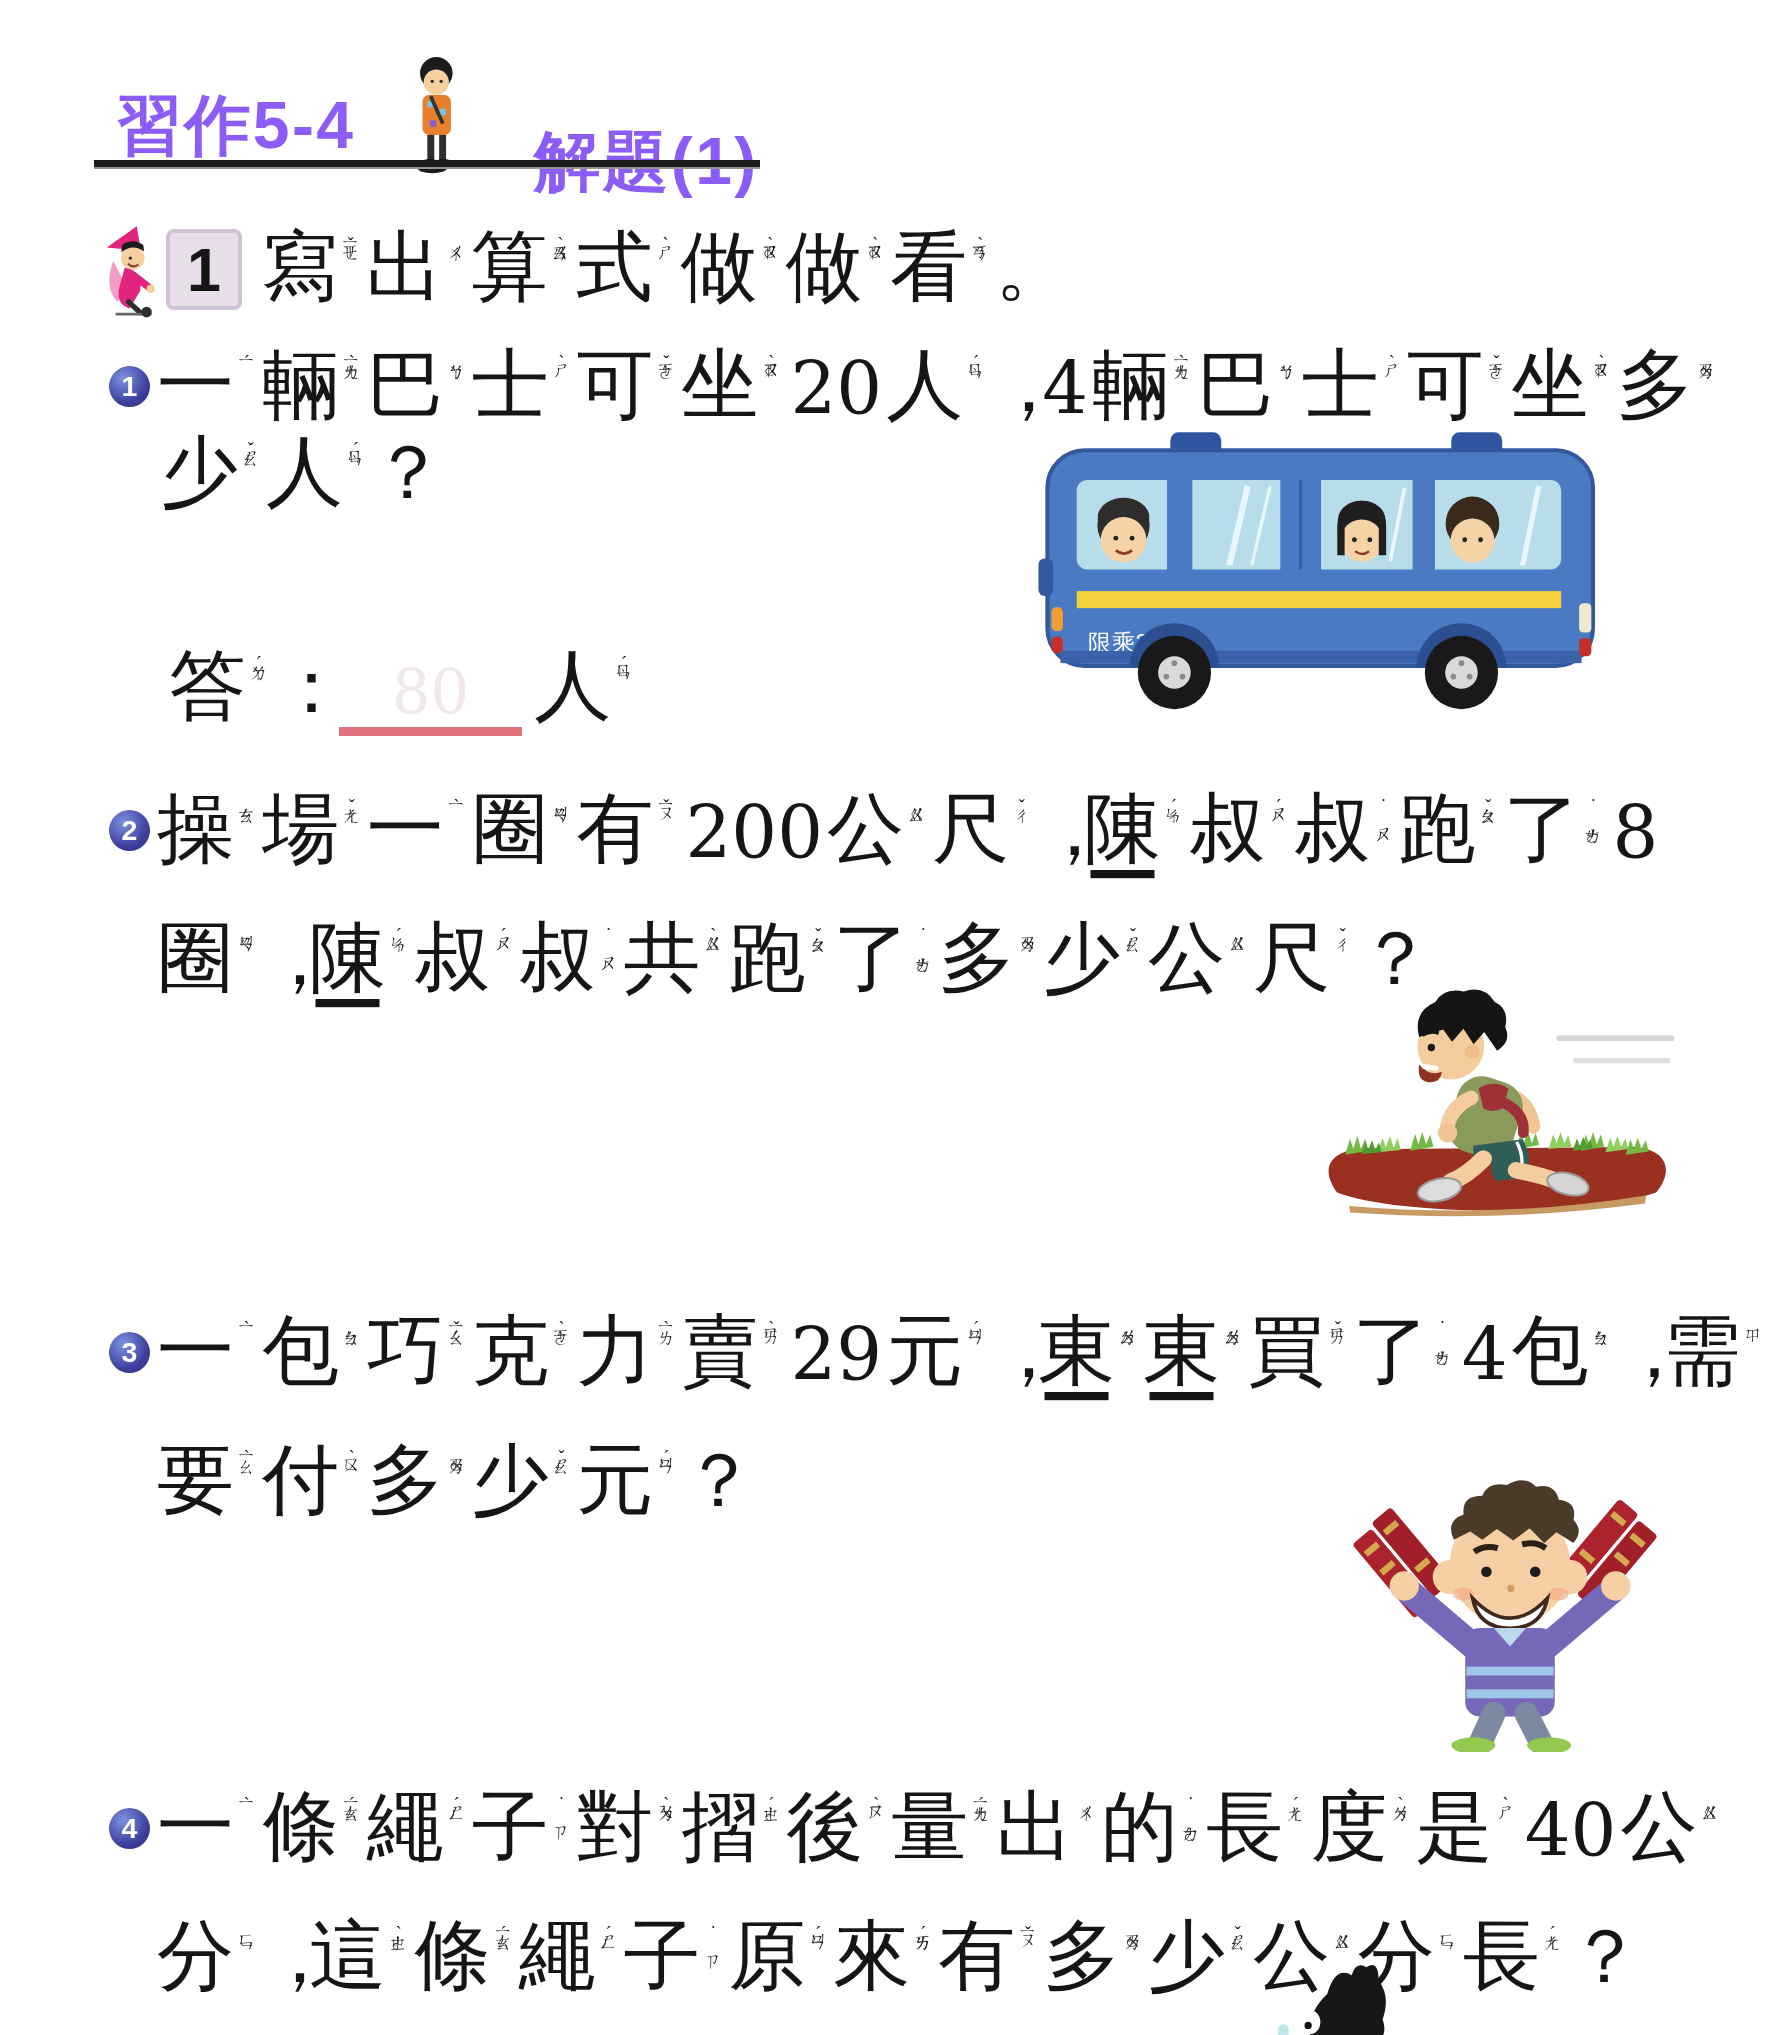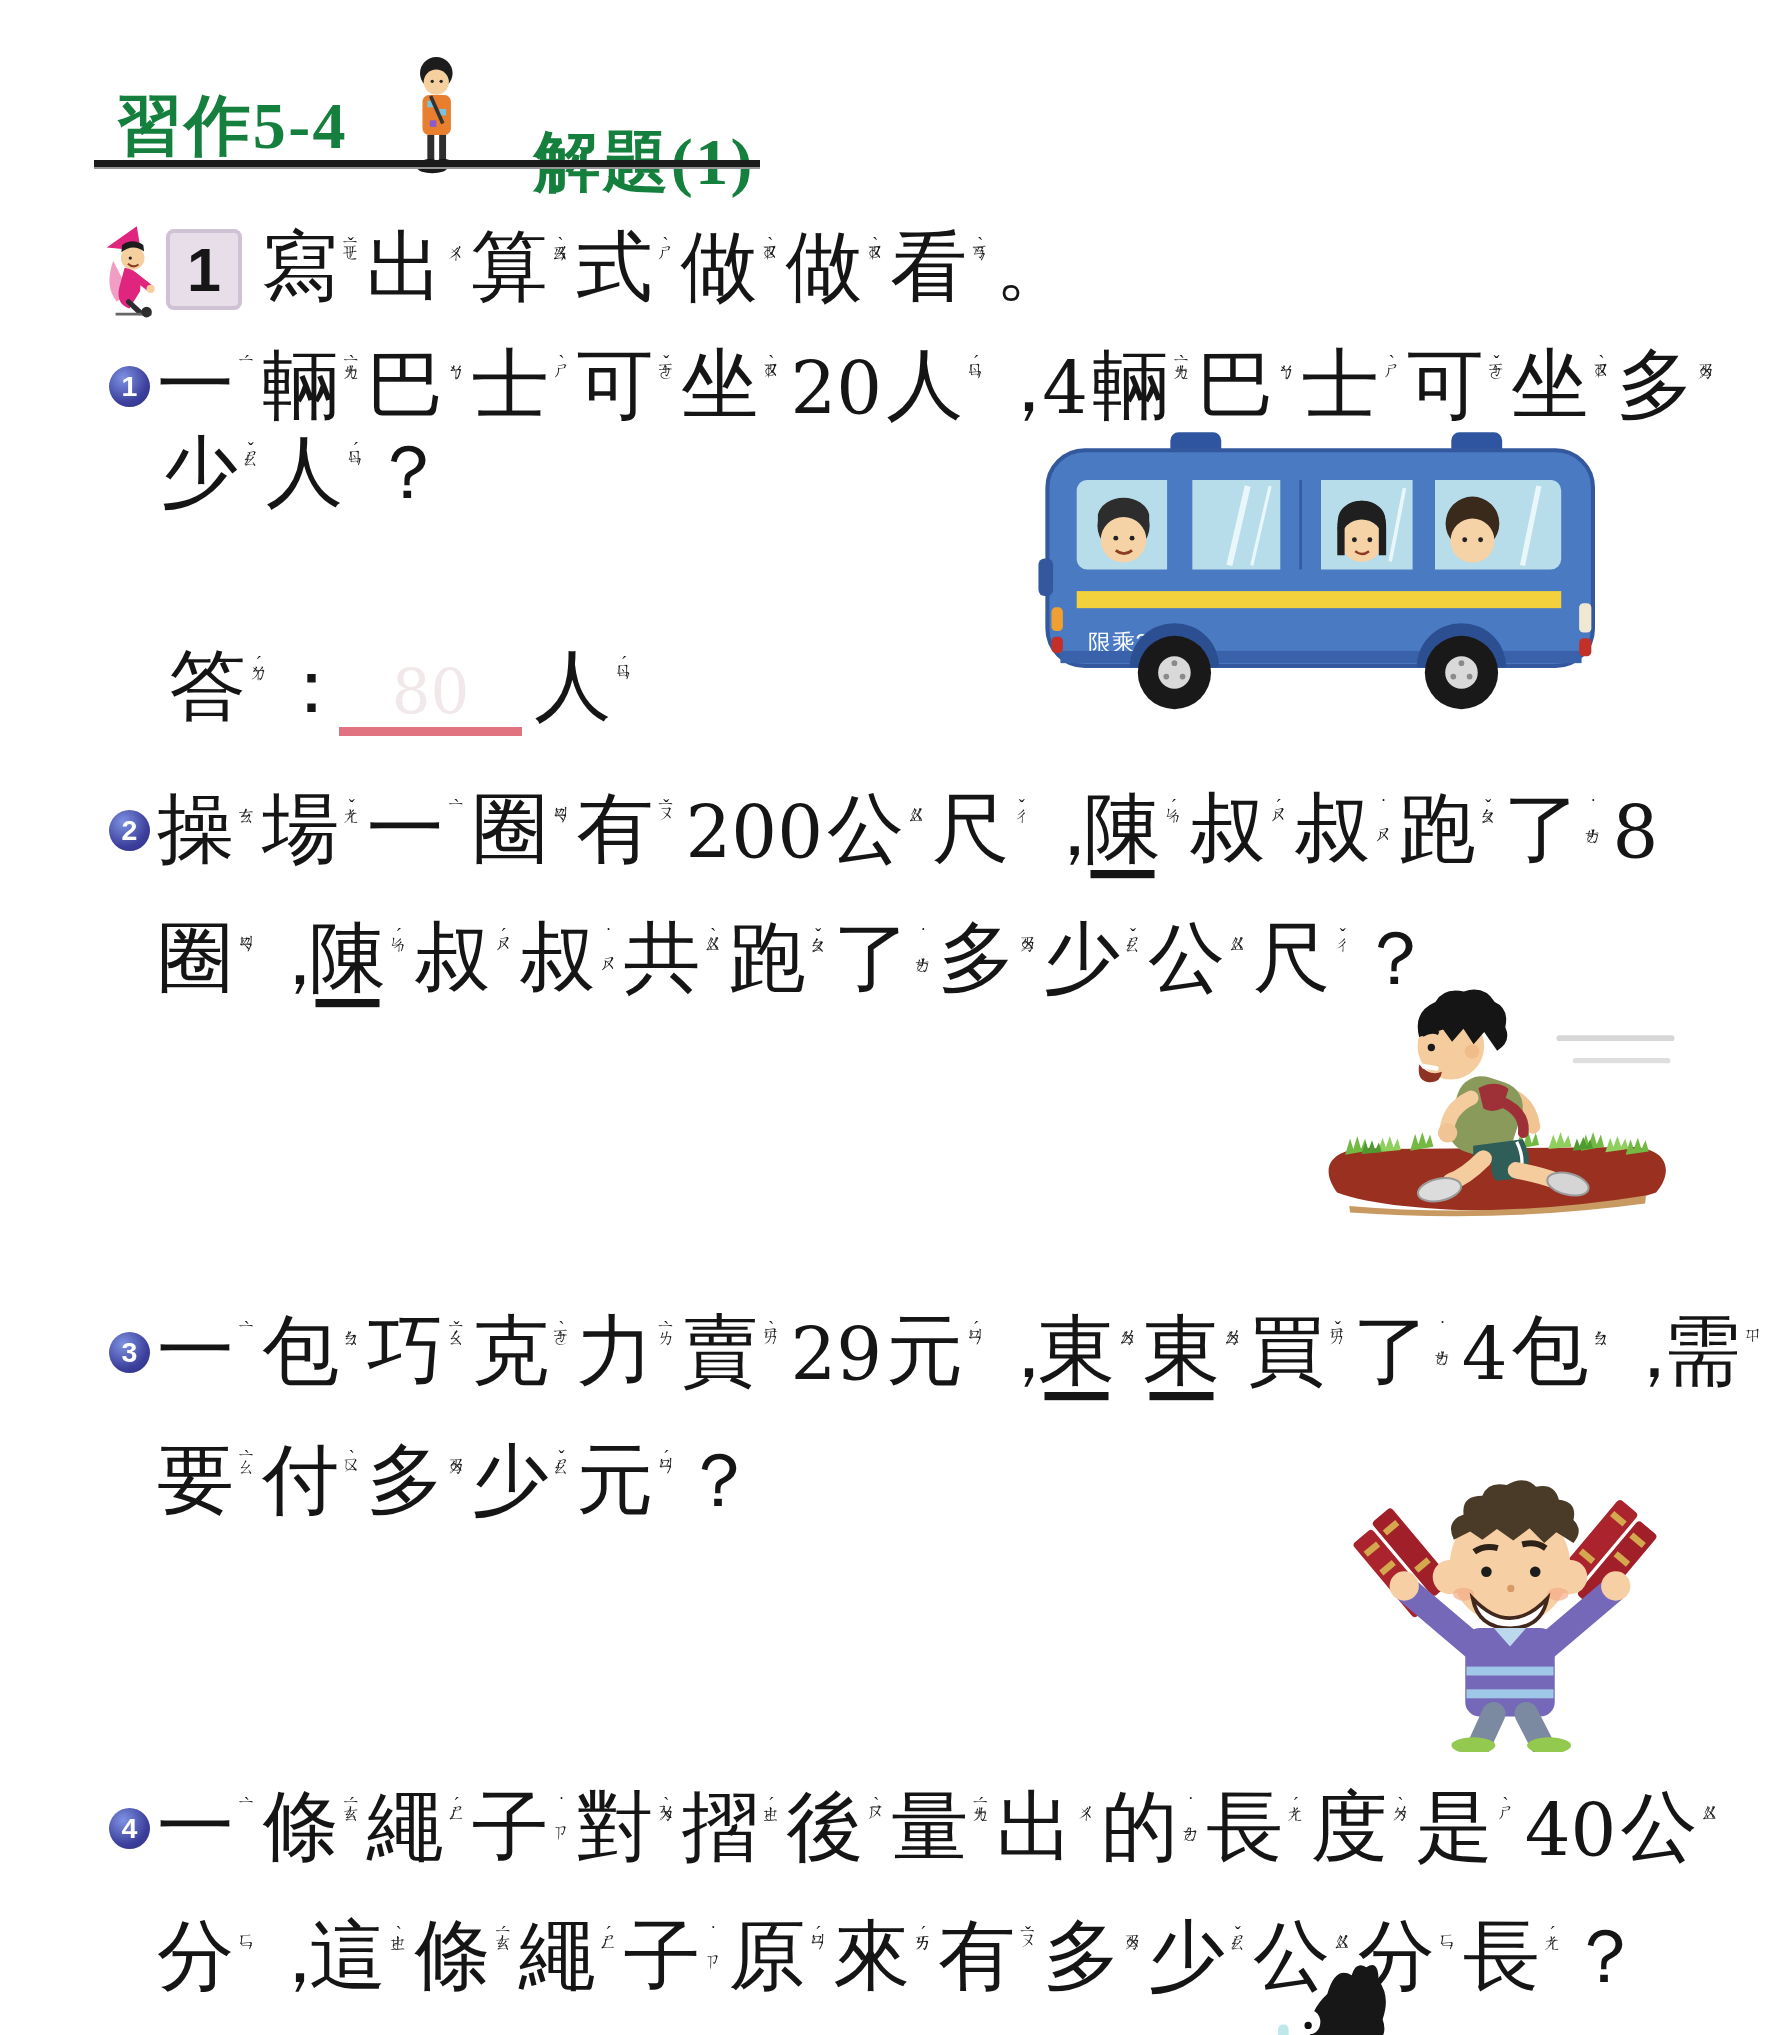--- a/index.html
+++ b/index.html
@@ -1,21 +1,21 @@
 <!DOCTYPE html>
 <html style="font-size:6.5px"><head>
 <meta charset="utf-8">
 <style>
   html,body{margin:0;padding:0;background:#ffffff;}
   #page{position:relative;width:1787px;height:2427px;background:#fff;overflow:hidden;
         font-family:"Liberation Serif","DejaVu Serif",serif;color:#151515;}
 
   
-  .htitle{position:absolute;font-family:Liberation Serif, serif;
-          font-weight:bold;font-size:66px;letter-spacing:2.4px;color:#15803d;white-space:nowrap;}
+  .htitle{position:absolute;font-family:Liberation Sans, sans-serif;
+          font-weight:bold;font-size:66px;letter-spacing:2.4px;color:#8b5cf6;white-space:nowrap;}
   #title-underline{position:absolute;left:94px;top:160px;width:666px;height:7px;
           background:#1b1b1b;border-bottom:2.4px solid #969696;}
 
   
   #s1badge{position:absolute;left:166px;top:229px;width:76px;height:81px;
           background:#e7dee9;border:4.1px solid #cfc2d4;border-radius:8.1px;box-sizing:border-box;
           display:flex;align-items:center;justify-content:center;
           font:bold 61px "Liberation Sans",sans-serif;color:#161616;}
 
   

